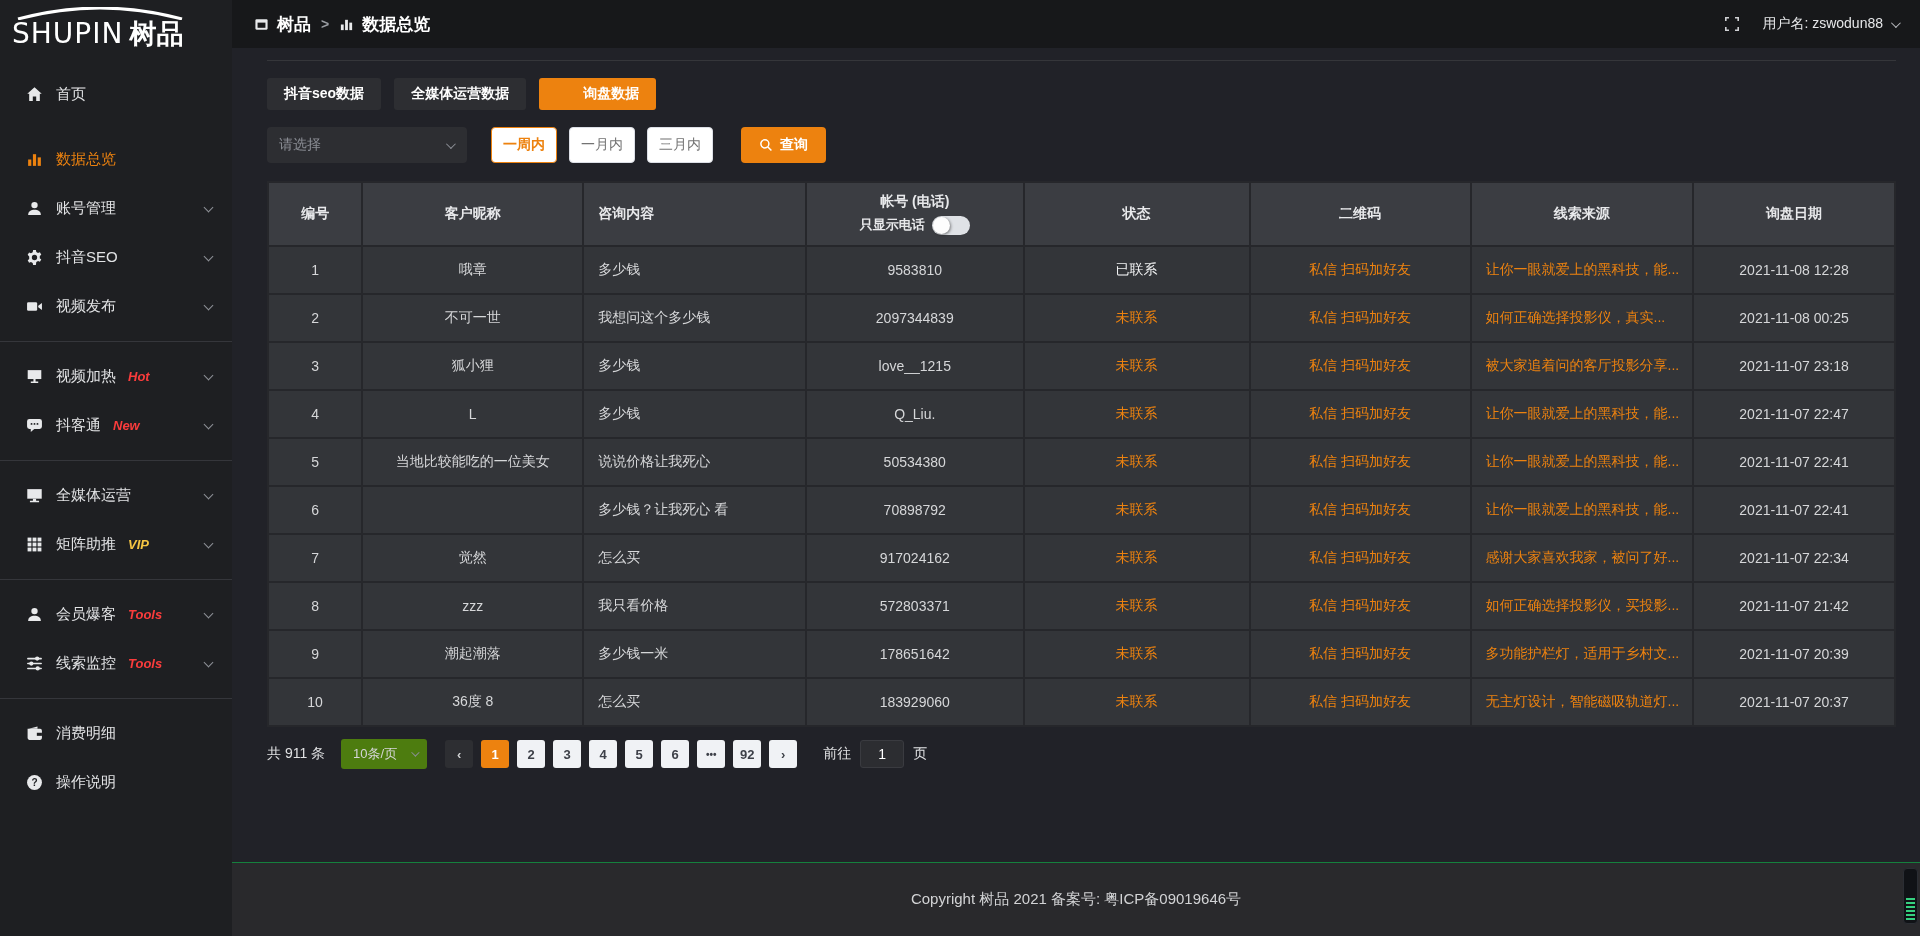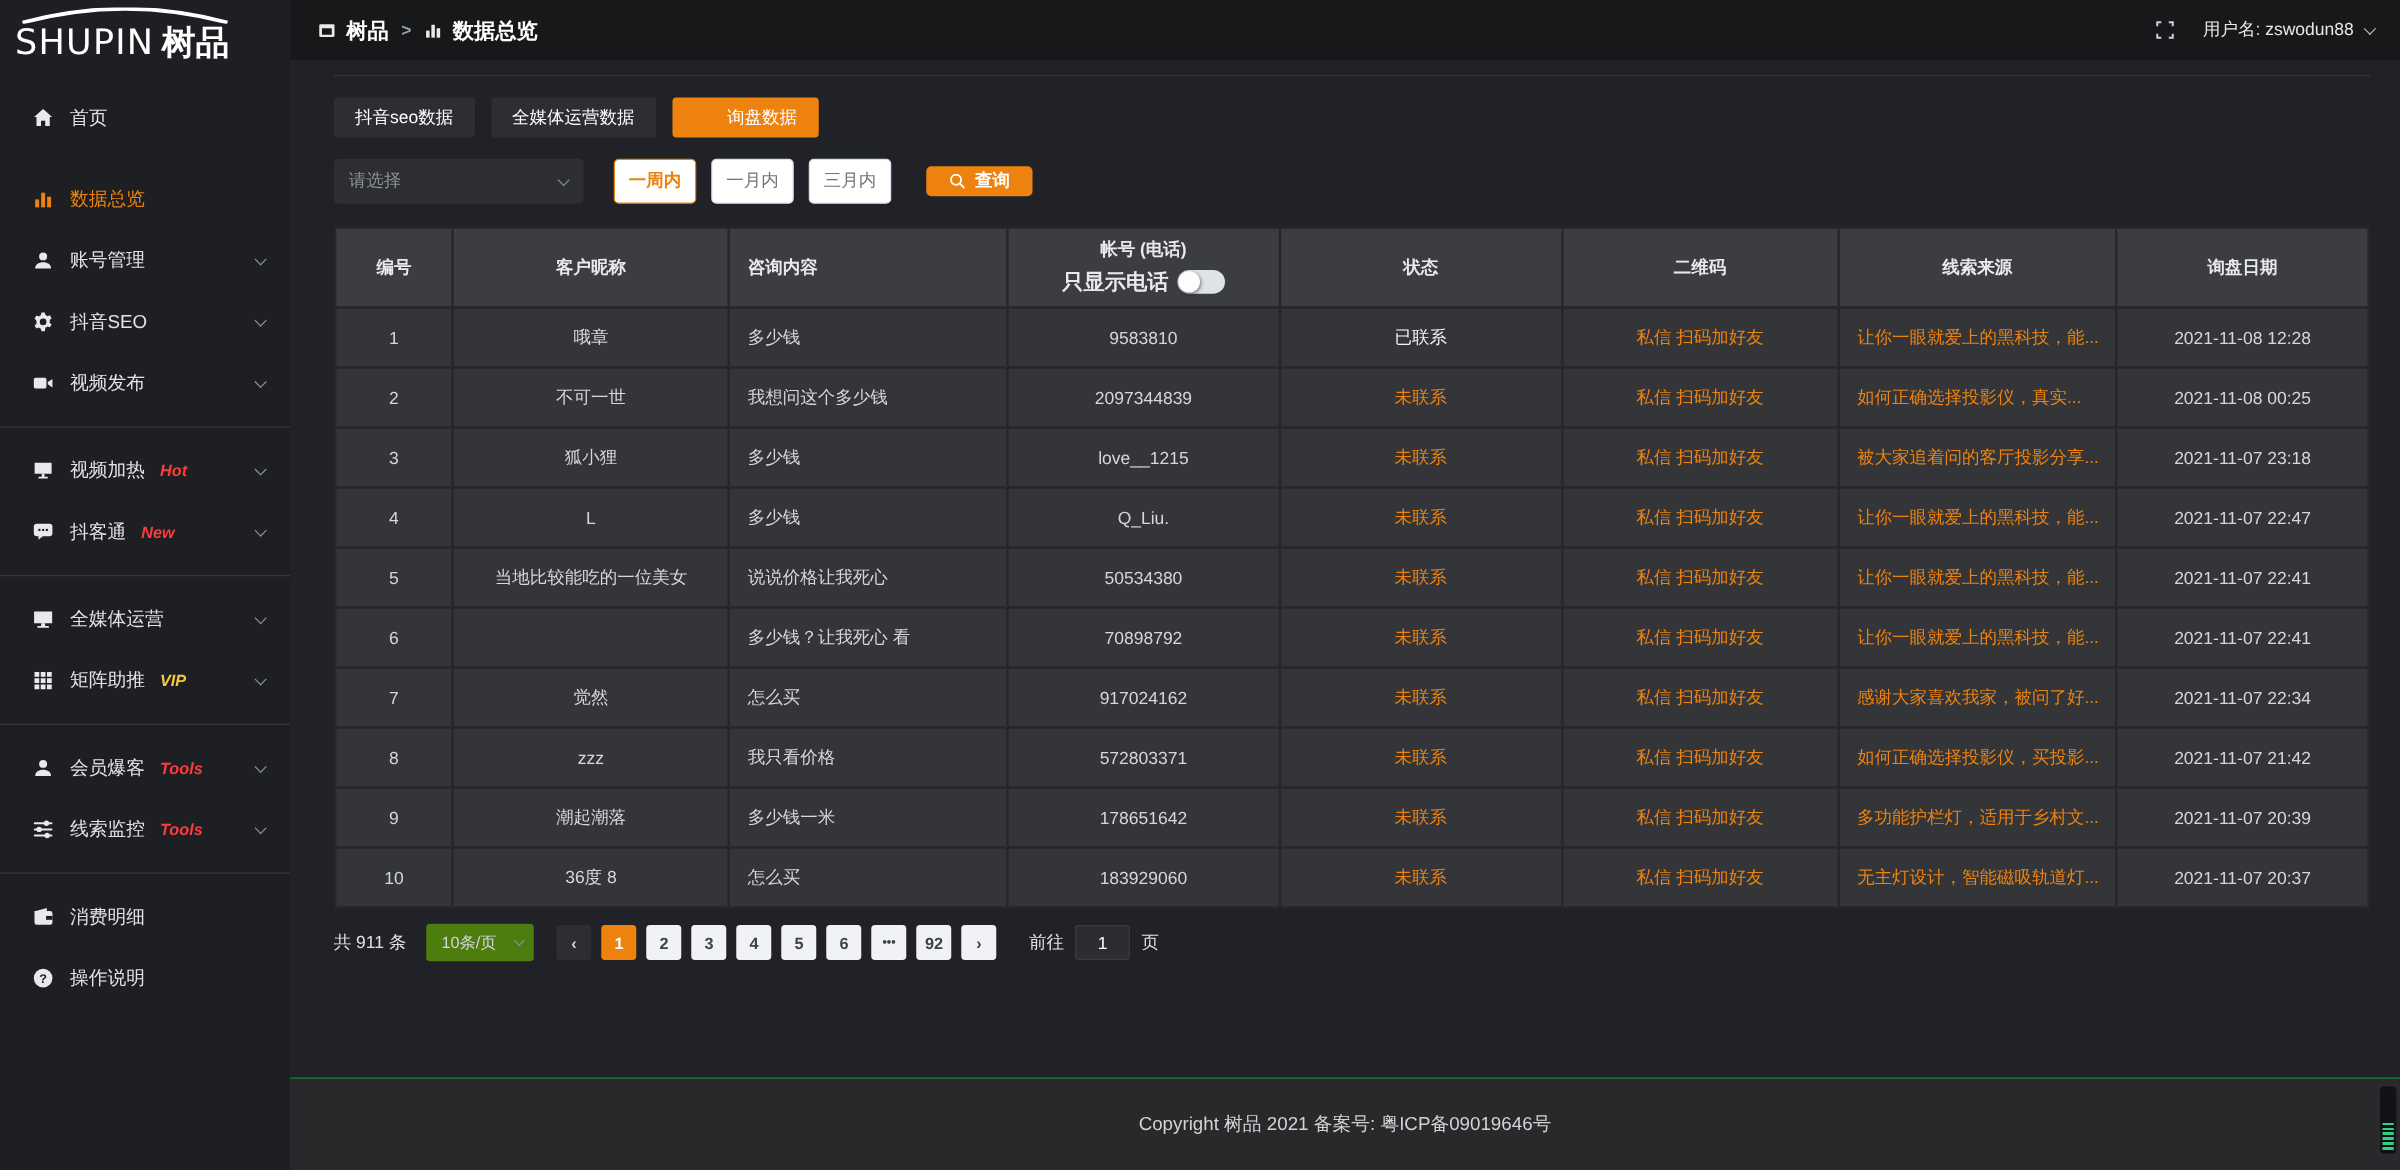--- a/index.html
+++ b/index.html
@@ -33,44 +33,44 @@
   .topbar-right { margin-left:auto; display:flex; align-items:center; gap:22px; }
   .fs-btn { color:#cfd0d3; cursor:pointer; display:inline-flex; }
   .user-box { display:flex; align-items:center; gap:8px; font-size:14px; color:#e6e7e9; cursor:pointer; }
   .chev { display:inline-block; width:7px; height:7px; border-right:1.5px solid currentColor; border-bottom:1.5px solid currentColor; transform:rotate(45deg) translateY(-2px); color:#b9bbbf; }
 
   .content { flex:1; padding:0 24px 0 35px; }
   .content-topline { margin-top:12px; border-top:1px solid #35363a; }
 
   
   .tabs { margin-top:17px; display:flex; gap:13px; }
-  .tab { border:none; cursor:pointer; height:32px; padding:0 17px; border-radius:3px; background:#2d2e32; color:#fff; font-size:14px; font-weight:normal; font-family:inherit;text-align:center; }
+  .tab { border:none; cursor:pointer; height:32px; padding:0 17px; border-radius:3px; background:#2d2e32; color:#fff; font-size:14px; font-weight:bold; font-family:inherit;text-align:center; }
   .tab.active { background:#ed820f;padding-left:44px; }
 
   
   .filters { margin-top:17px; display:flex; align-items:center; }
   .select { position:relative; width:200px; height:36px; background:#2d2e32; border-radius:4px; display:flex; align-items:center; padding:0 12px; color:#8b8e95; font-size:14px; cursor:pointer; }
   .select .chev { position:absolute; right:14px; color:#8b8e95; }
   .range-btn { margin-left:12px; height:36px; width:66px; background:#fff; border:1px solid #dcdfe6; border-radius:4px; color:#737373; font-size:14px; cursor:pointer; font-family:inherit; }
   .range-btn.first { margin-left:24px;text-align:center; }
   .range-btn.active { border:1px solid #ed820f; color:#ed820f; font-weight:bold; }
-  .query-btn { margin-left:28px; height:24px; padding:4px 18px; background:#ed820f; border:none; border-radius:4px; color:#fff; font-size:14px; font-weight:bold; cursor:pointer; display:inline-flex; align-items:center; gap:7px; font-family:inherit; }
+  .query-btn { margin-left:28px; height:36px; padding:4px 18px; background:#ed820f; border:none; border-radius:4px; color:#fff; font-size:14px; font-weight:bold; cursor:pointer; display:inline-flex; align-items:center; gap:7px; font-family:inherit; }
 
   
   .tablewrap { margin-top:18px; }
   table { width:100%; table-layout:fixed; border-collapse:separate; border-spacing:0; border:2px solid #26272b; }
   th { background:#3b3d42; color:#e8e9eb; font-size:14px; font-weight:bold; height:62px; border-right:2px solid #26272b; }
   th:last-child, td:last-child { border-right:none; }
   td { background:#333539; color:#d6d7d9; font-size:14px; height:48px; text-align:center; border-right:2px solid #26272b; border-top:2px solid #26272b; }
   th.al, td.al { text-align:left; padding-left:14px; }
   td.orange { color:#ed820f; }
   td.clickable { cursor:pointer; }
   .status-pending { color:#ed820f; }
   .status-done { color:#f0f1f2; }
-  .th-sub { display:flex; align-items:center; justify-content:center; gap:7px; margin-top:5px; font-size:17px; }
+  .th-sub { display:flex; align-items:flex-start; justify-content:center; gap:7px; margin-top:5px; font-size:13px; }
   .toggle { position:relative; width:38px; height:19px; border-radius:10px; background:#dfe2e6; cursor:pointer; display:inline-block; }
   .toggle::after { content:""; position:absolute; left:1px; top:1px; width:17px; height:17px; border-radius:50%; background:#fdfdfd; box-shadow:1px 1px 3px rgba(0,0,0,.45); }
   td .ellip { display:block; white-space:nowrap; overflow:hidden; }
 
   
   .pager { margin-top:12px; display:flex; align-items:center; font-size:14px; color:#e0e1e3; }
   .pager-total { margin-right:16px; }
   .size-select { position:relative; height:30px; background:#4d7c0f; border-radius:3px; display:flex; align-items:center; padding:0 30px 0 12px; color:#d4d5d7; font-size:13px; cursor:pointer; }
   .size-select .chev { position:absolute; right:10px; color:#8b8e95; width:6px; height:6px; }
   .pg-btn { min-width:28px; height:28px; margin-left:8px; border:none; border-radius:3px; background:#f0f2f5; color:#3d4048; font-weight:bold; font-size:13px; cursor:pointer; font-family:inherit; }

